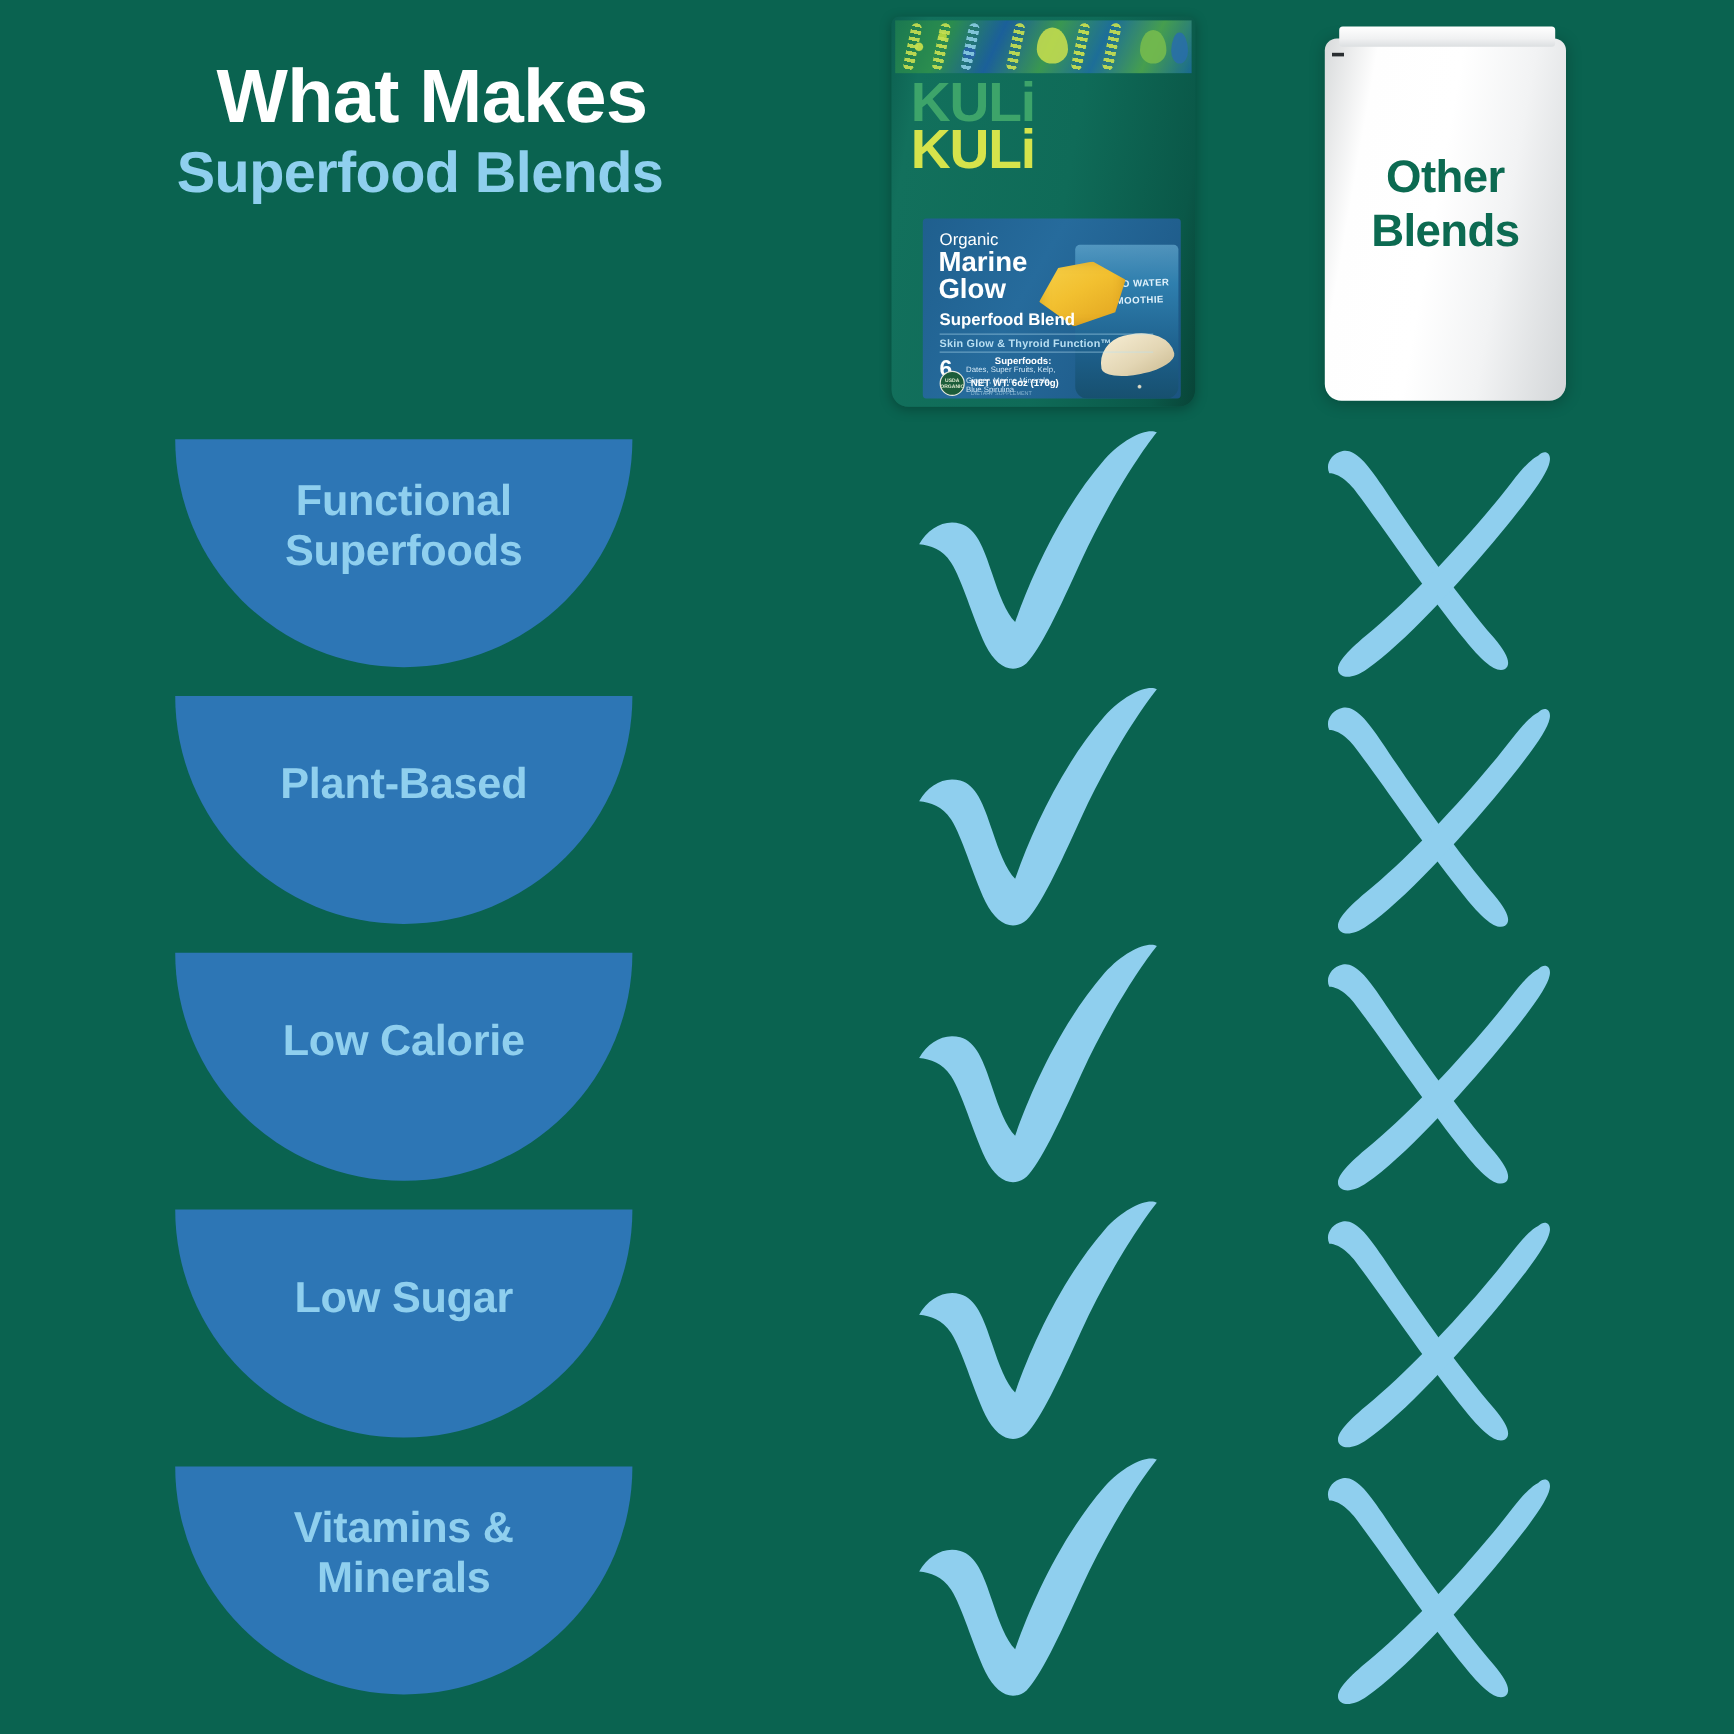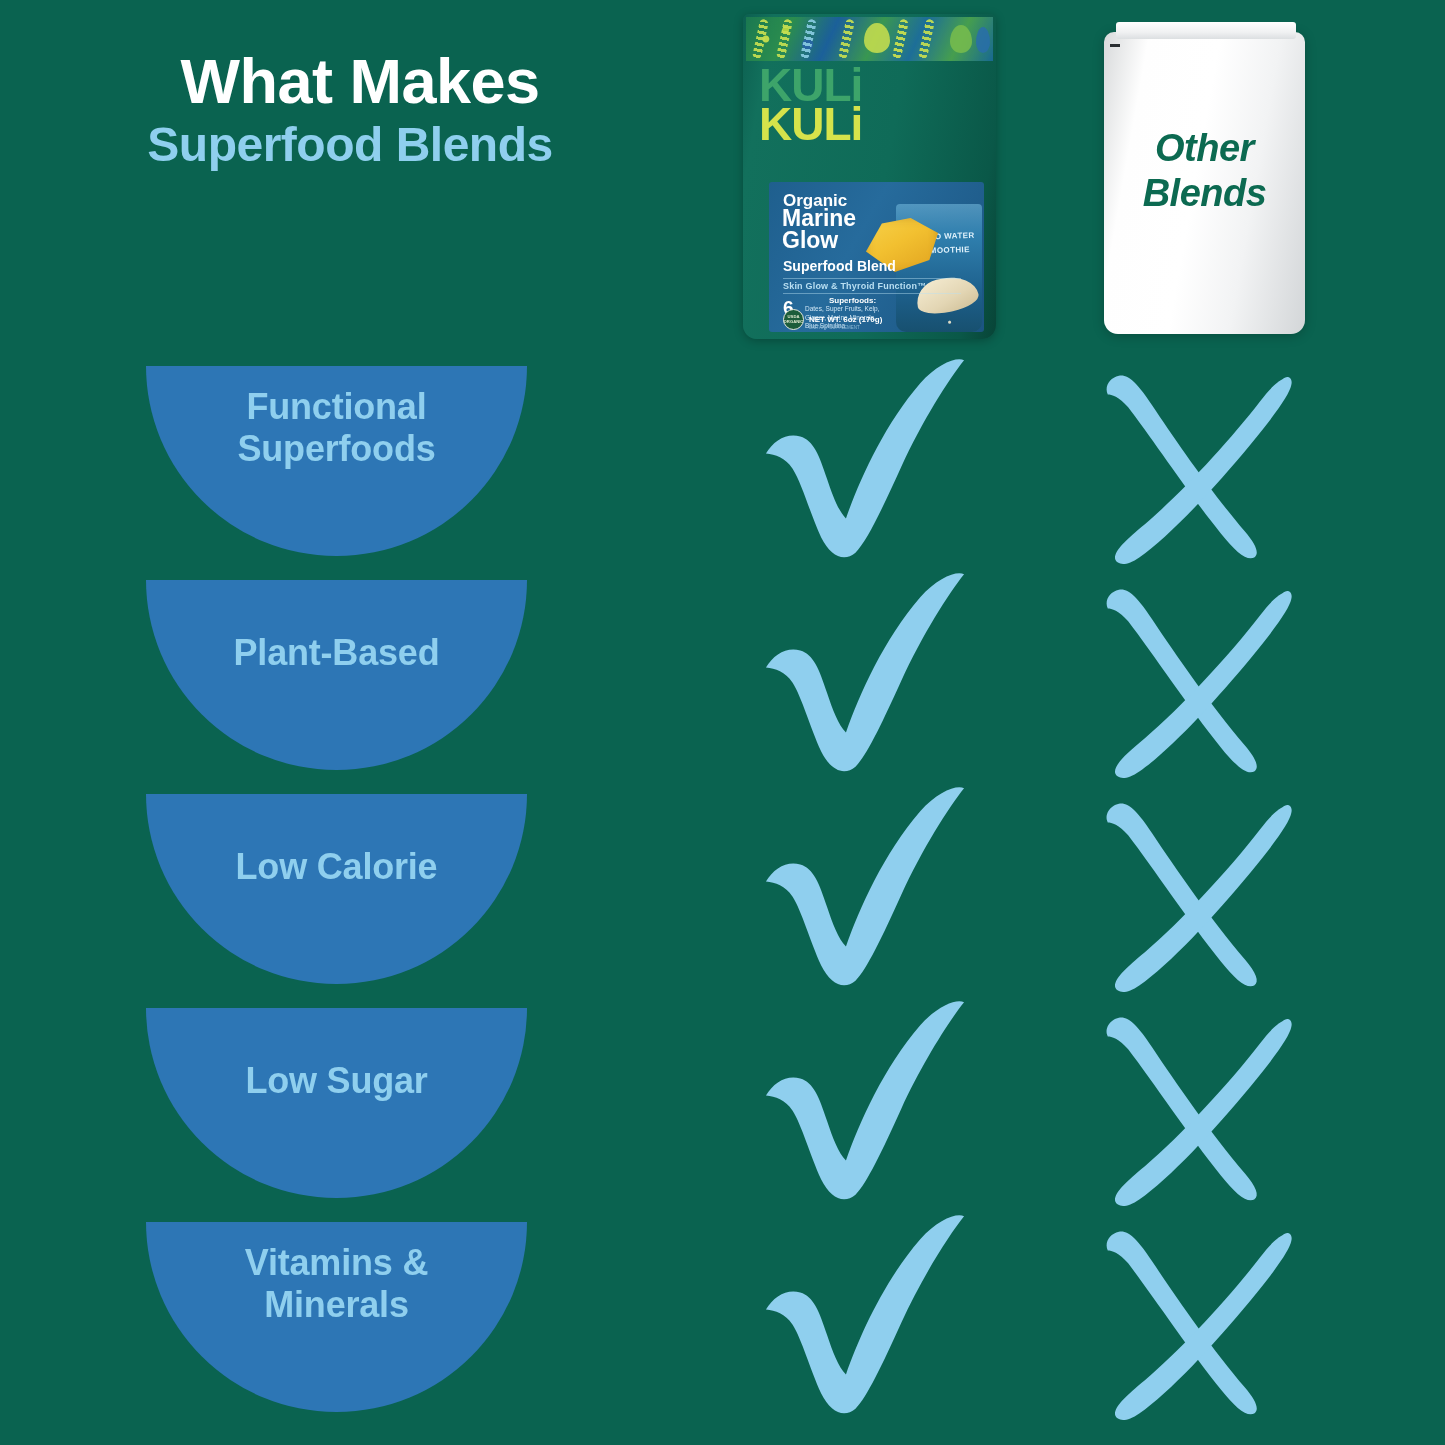--- a/index.html
+++ b/index.html
@@ -108,21 +108,21 @@
     left: 26px;
     top: 168px;
     width: 215px;
     height: 150px;
     background: linear-gradient(120deg,#1f5f8e 0%, #266b9c 40%, #1b5481 100%);
     border-radius: 3px;
     overflow: hidden;
   }
   .pkg-label .organic {
     position: absolute; left: 14px; top: 9px;
-    color: #ffffff; font-size: 17px; font-weight: 700;
+    color: #ffffff; font-size: 14px; font-weight: 400;
   }
   .pkg-label .prodname {
     position: absolute; left: 13px; top: 25px;
     color: #ffffff; font-size: 23px; font-weight: 700; line-height: 0.96;
   }
   .pkg-label .subname {
     position: absolute; left: 14px; top: 76px;
     color: #ffffff; font-size: 14px; font-weight: 700;
   }
   .pkg-label .claim {
@@ -233,21 +233,20 @@
   }
   .pkg-other-text {
     position: absolute;
     left: 0; right: 0; top: 104px;
     text-align: center;
     color: #0c6a51;
     font-size: 38px;
     font-weight: 800;
     line-height: 1.18;
     letter-spacing: -0.5px;
-    font-style: italic;
   }
 
   
   .row {
     position: absolute;
     left: 0;
     width: 1445px;
     height: 214px;
   }
   .semi {
@@ -261,21 +260,21 @@
     display: flex;
     align-items: flex-start;
     justify-content: center;
   }
   .semi-label {
     color: #8fcfee;
     font-size: 36px;
     font-weight: 700;
     line-height: 1.18;
     text-align: center;
-    padding-top: 20px;
+    padding-top: 30px;
     letter-spacing: -0.2px;
     white-space: pre-line;
   }
   .semi-label.one-line { padding-top: 52px; }
 
   .check-cell {
     position: absolute;
     left: 735px;
     top: 0;
     width: 260px;

